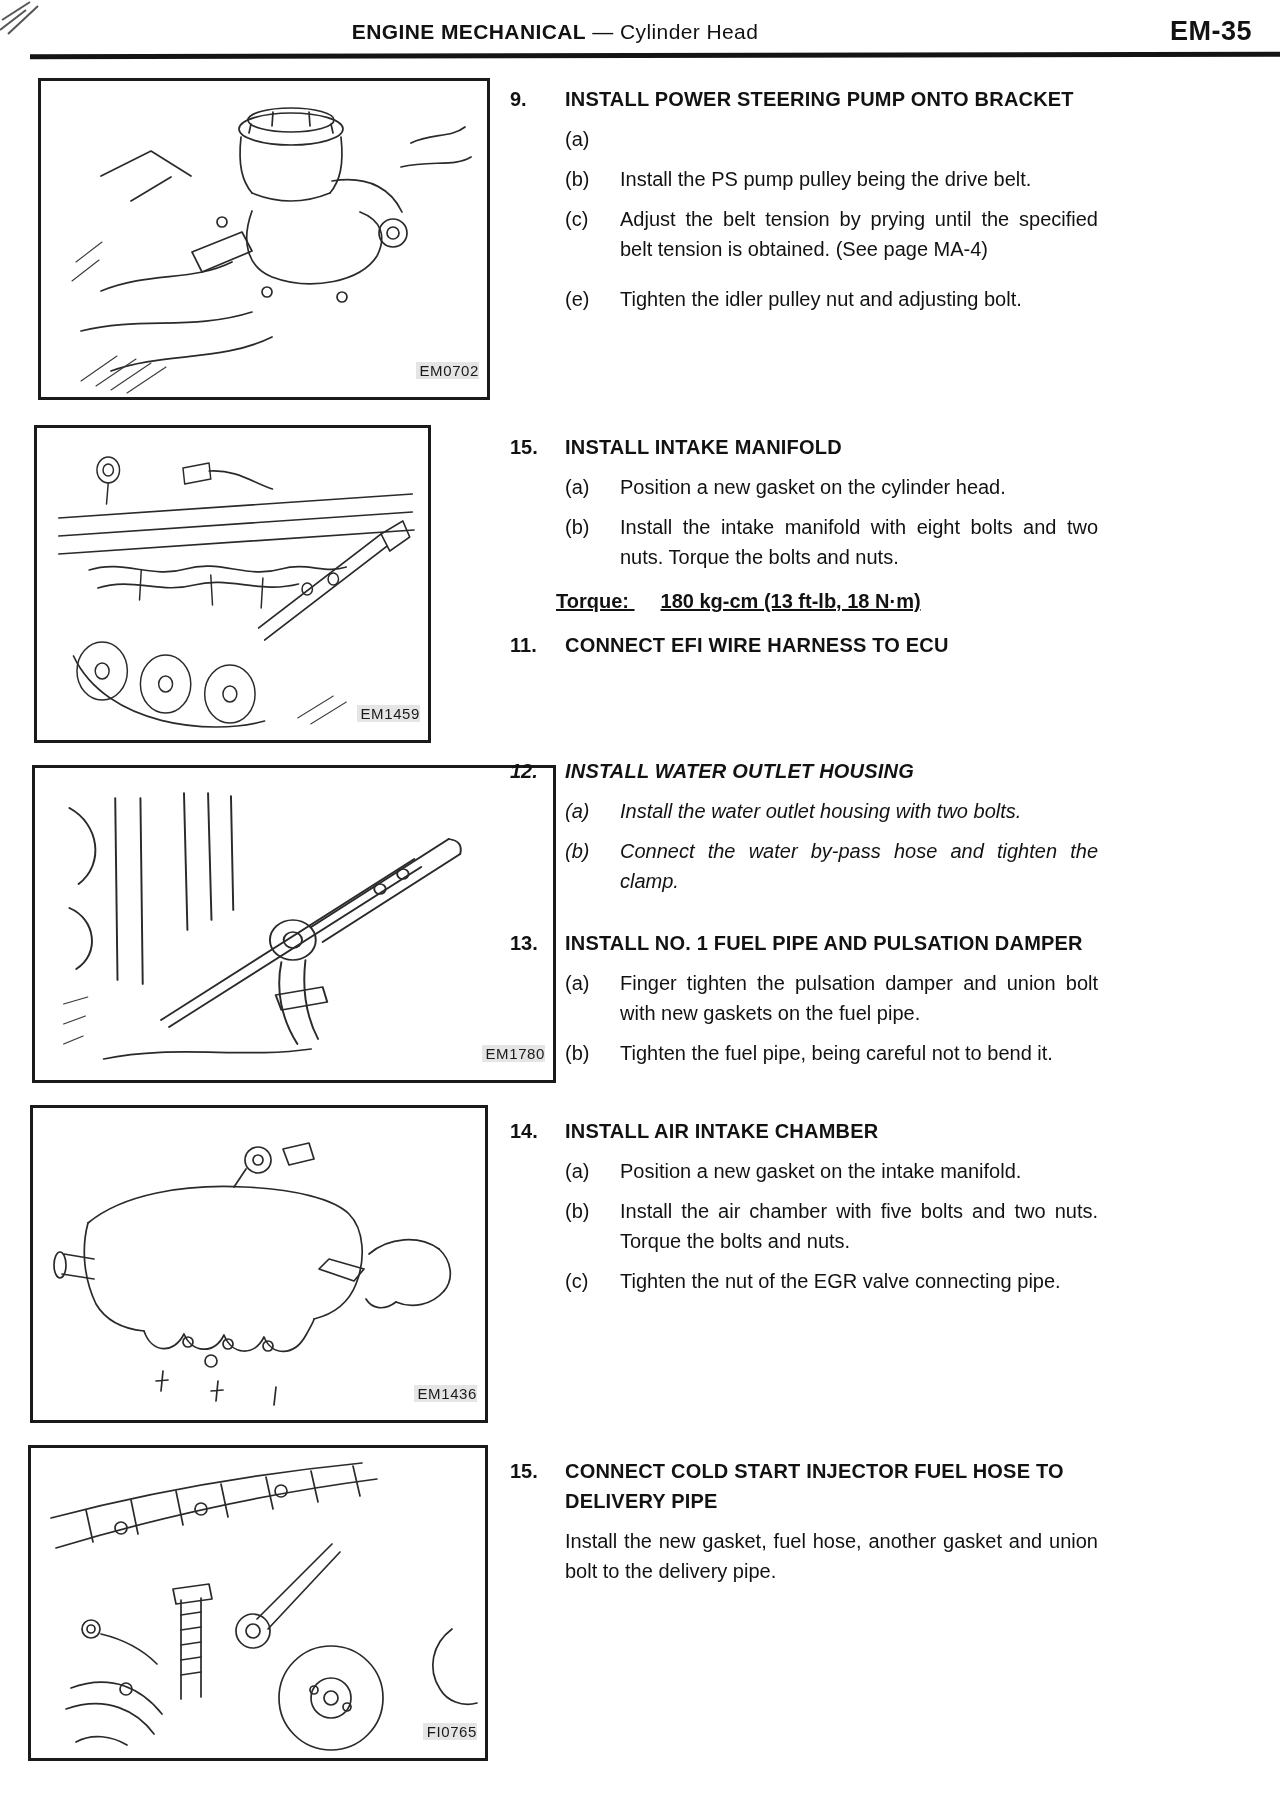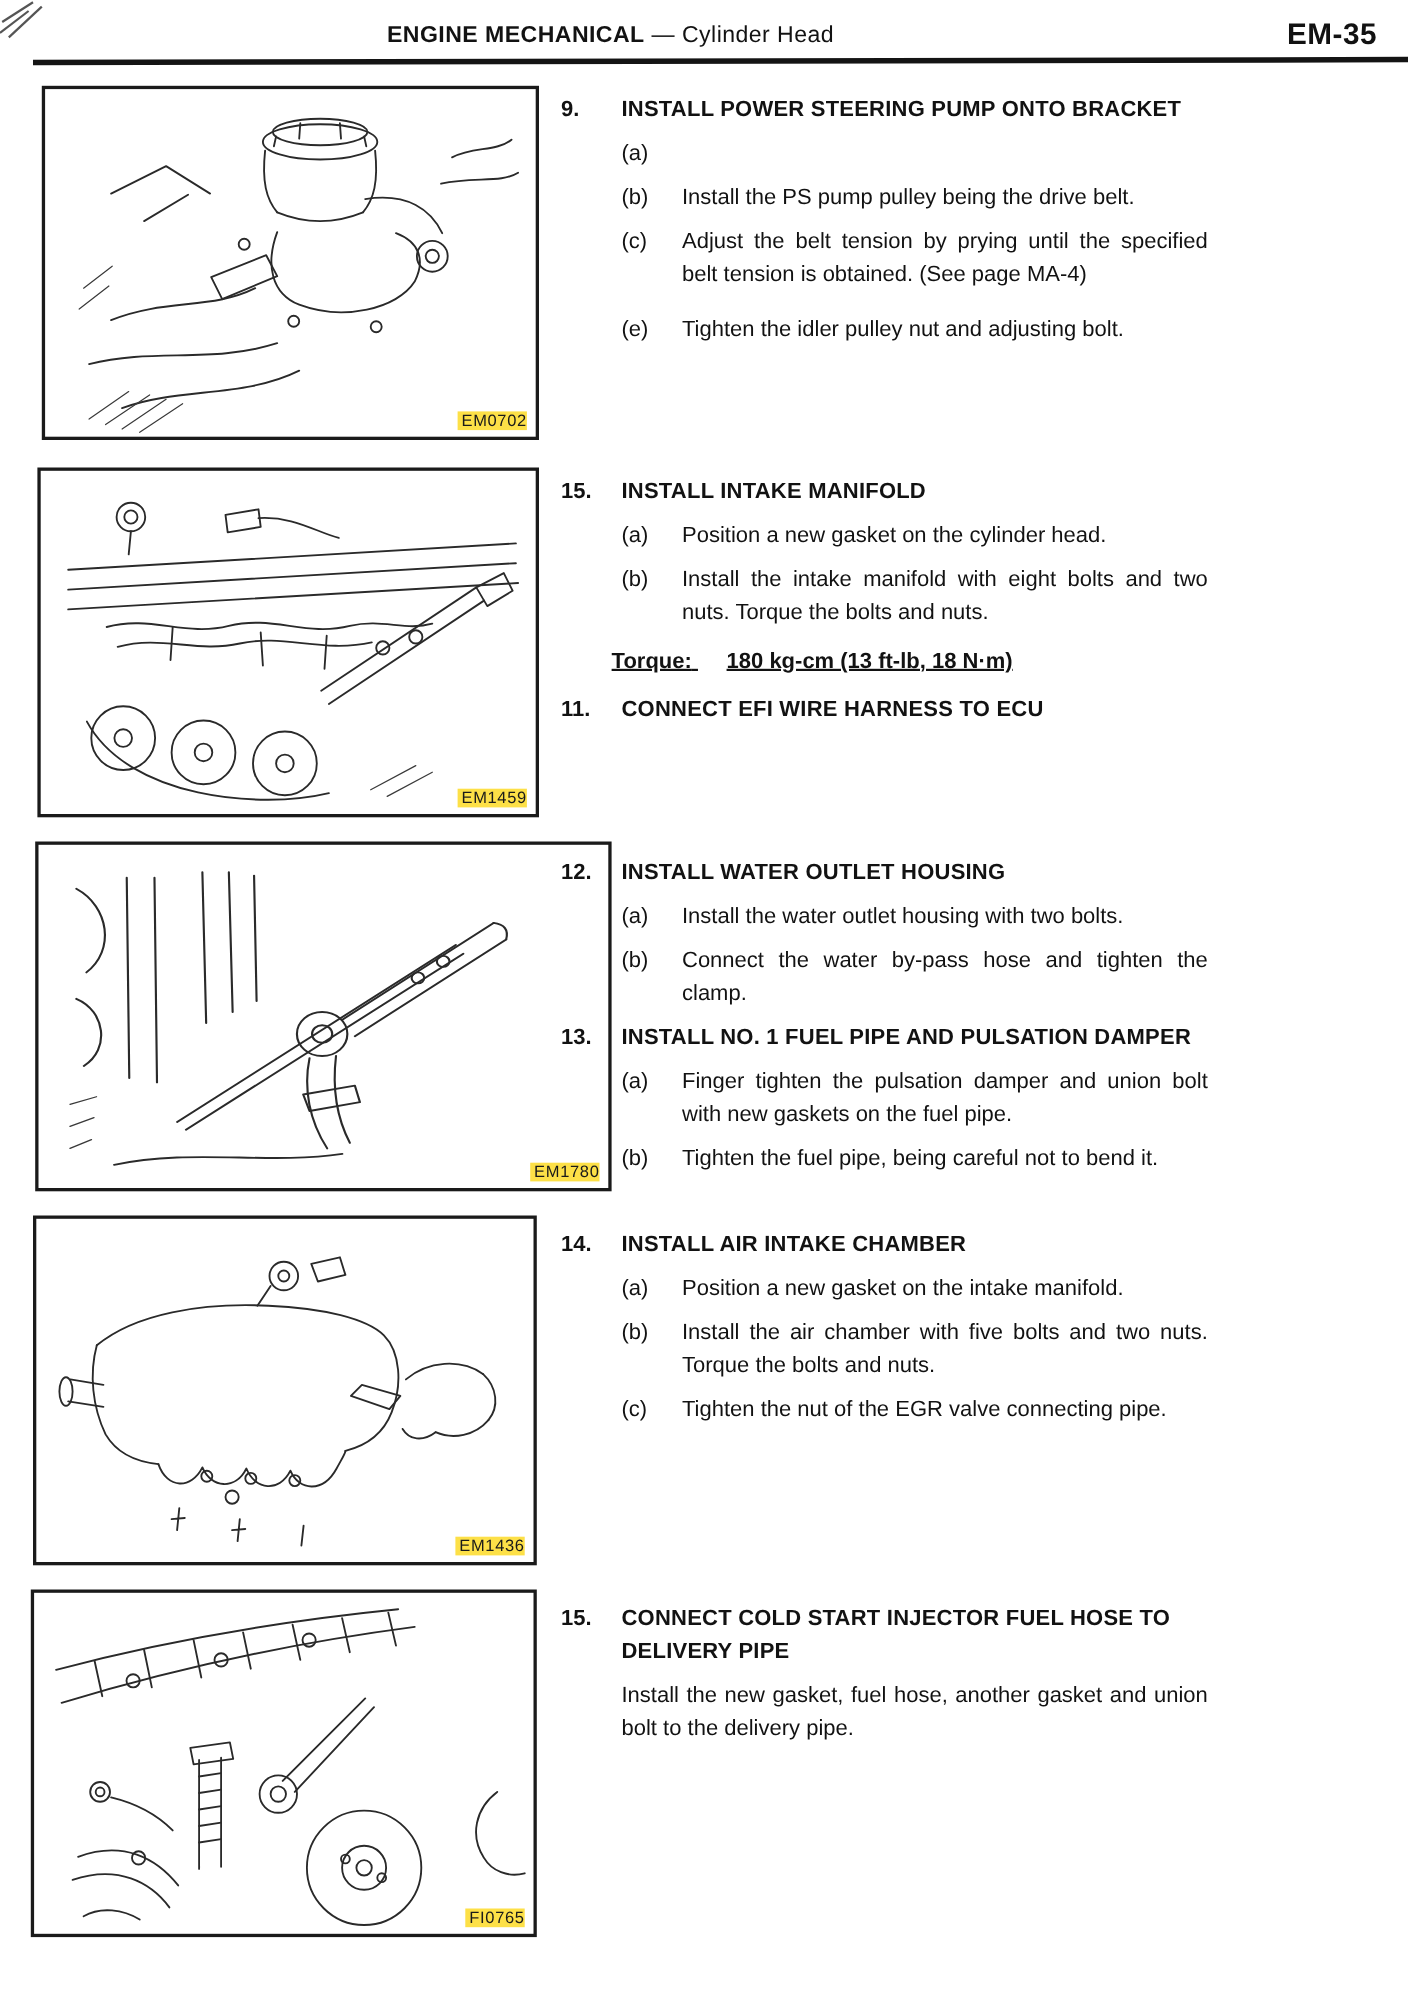--- a/index.html
+++ b/index.html
@@ -46,25 +46,25 @@
 
   
   .fig {
     position: absolute;
     border: 3px solid #1a1a1a;
     background: #fff;
   }
   .fig svg { position: absolute; inset: 0; width: 100%; height: 100%; }
   .fig-label {
     position: absolute;
-    right: 8px; bottom: 6px;
+    right: 8px; bottom: 18px;
     font-size: 15px;
     letter-spacing: 0.6px;
     color: #1a1a1a;
-    background: #fde047;
+    background: #e5e5e5;
     padding-left: 4px;
   }
   .sketch { stroke: #2a2a2a; fill: none; stroke-width: 1.7; stroke-linecap: round; stroke-linejoin: round; }
   .sketch-thin { stroke: #3a3a3a; fill: none; stroke-width: 1.1; stroke-linecap: round; }
 
   
   .step {
     position: absolute;
     left: 510px;
     width: 588px;
@@ -127,21 +127,21 @@
         <path d="M370,62 C390,52 410,57 424,46 M360,86 C390,79 414,86 430,76"></path>
       </g>
       <g class="sketch-thin">
         <path d="M40,300 L76,275 M55,305 L95,278 M70,309 L110,282 M86,312 L125,286"></path>
         <path d="M35,181 L61,161 M31,200 L58,179"></path>
       </g>
     </svg>
     <span class="fig-label">EM0702</span>
   </div>
 
-  <div class="fig" style="left:34px; top:425px; width:456px; height:318px;">
+  <div class="fig" style="left:34px; top:425px; width:397px; height:318px;">
     <svg viewBox="0 0 450 312" preserveAspectRatio="none">
       <g class="sketch">
         <path d="M25,90 L432,66 M25,108 L432,84 M25,126 L434,102"></path>
         <circle cx="82" cy="42" r="13"></circle>
           <circle cx="82" cy="42" r="6"></circle>
         <path d="M82,55 L80,76"></path>
         <path d="M168,40 L198,35 L200,51 L170,56 Z"></path>
         <path d="M198,43 C230,41 251,56 271,61"></path>
         <path d="M60,142 C100,131 131,151 171,141 C211,131 241,151 281,141 C311,134 331,146 356,139"></path>
         <path d="M70,160 C110,149 141,166 181,157 C221,148 256,166 301,156"></path>
@@ -294,21 +294,21 @@
     </div>
   </div>
 
   <div class="step" style="top:630px;">
     <div class="step-head">
       <span class="step-num">11.</span>
       <span class="step-title">CONNECT EFI WIRE HARNESS TO ECU</span>
     </div>
   </div>
 
-  <div class="step" style="top:778px;">
+  <div class="step" style="top:756px;font-style:italic;">
     <div class="step-head">
       <span class="step-num">12.</span>
       <span class="step-title">INSTALL WATER OUTLET HOUSING</span>
     </div>
     <div class="substep">
       <span class="ss-label">(a)</span>
       <span class="ss-text">Install the water outlet housing with two bolts.</span>
     </div>
     <div class="substep">
       <span class="ss-label">(b)</span>

